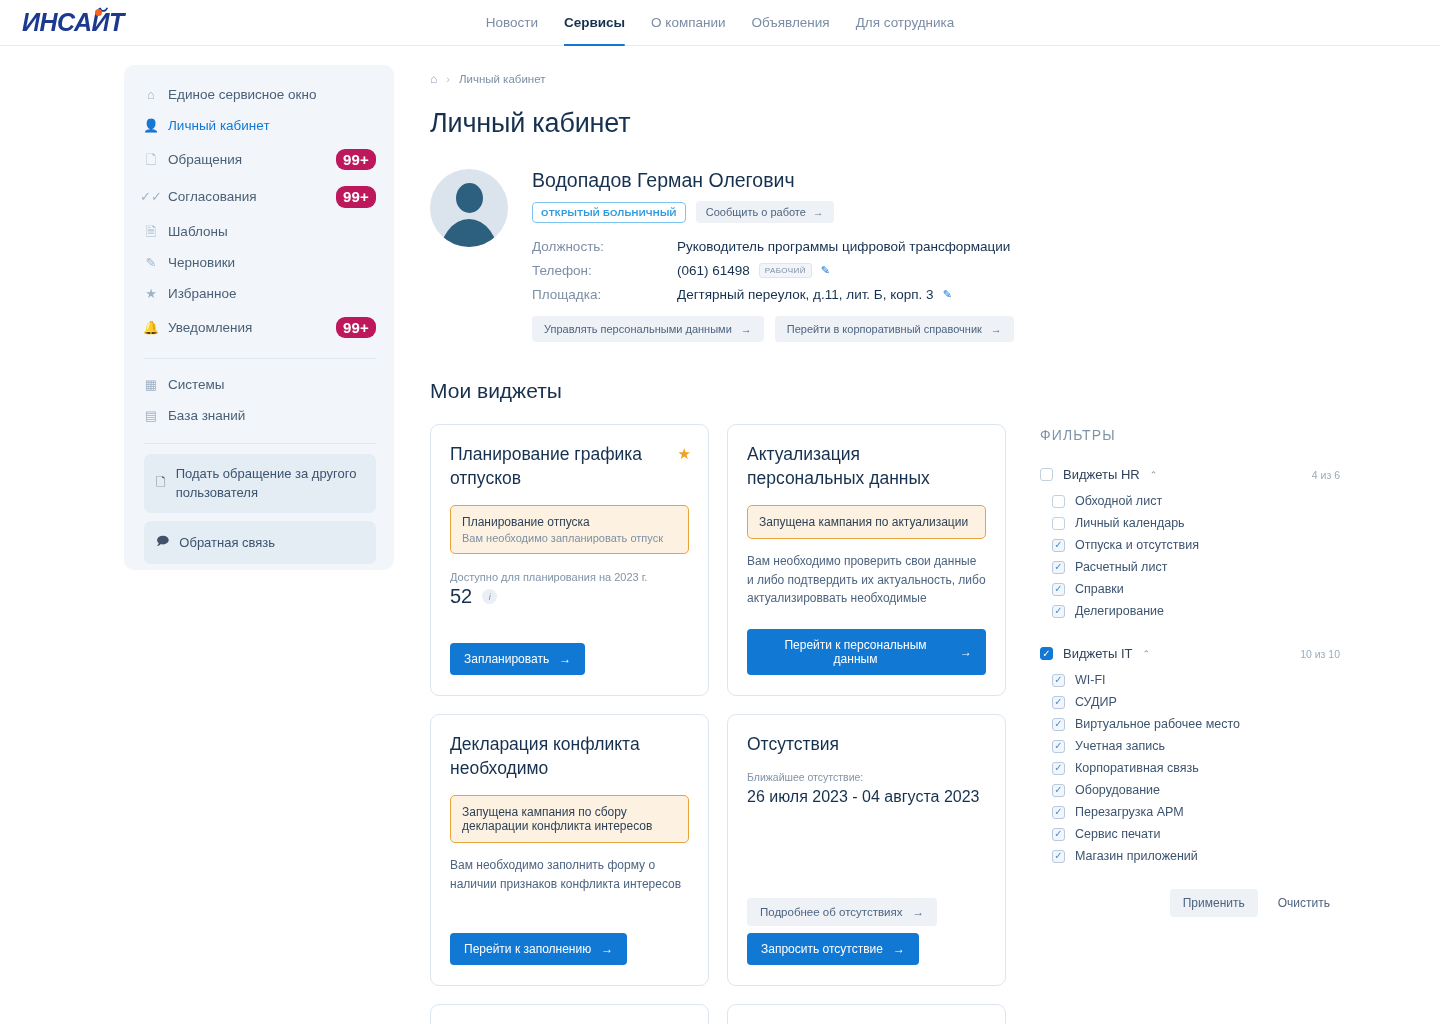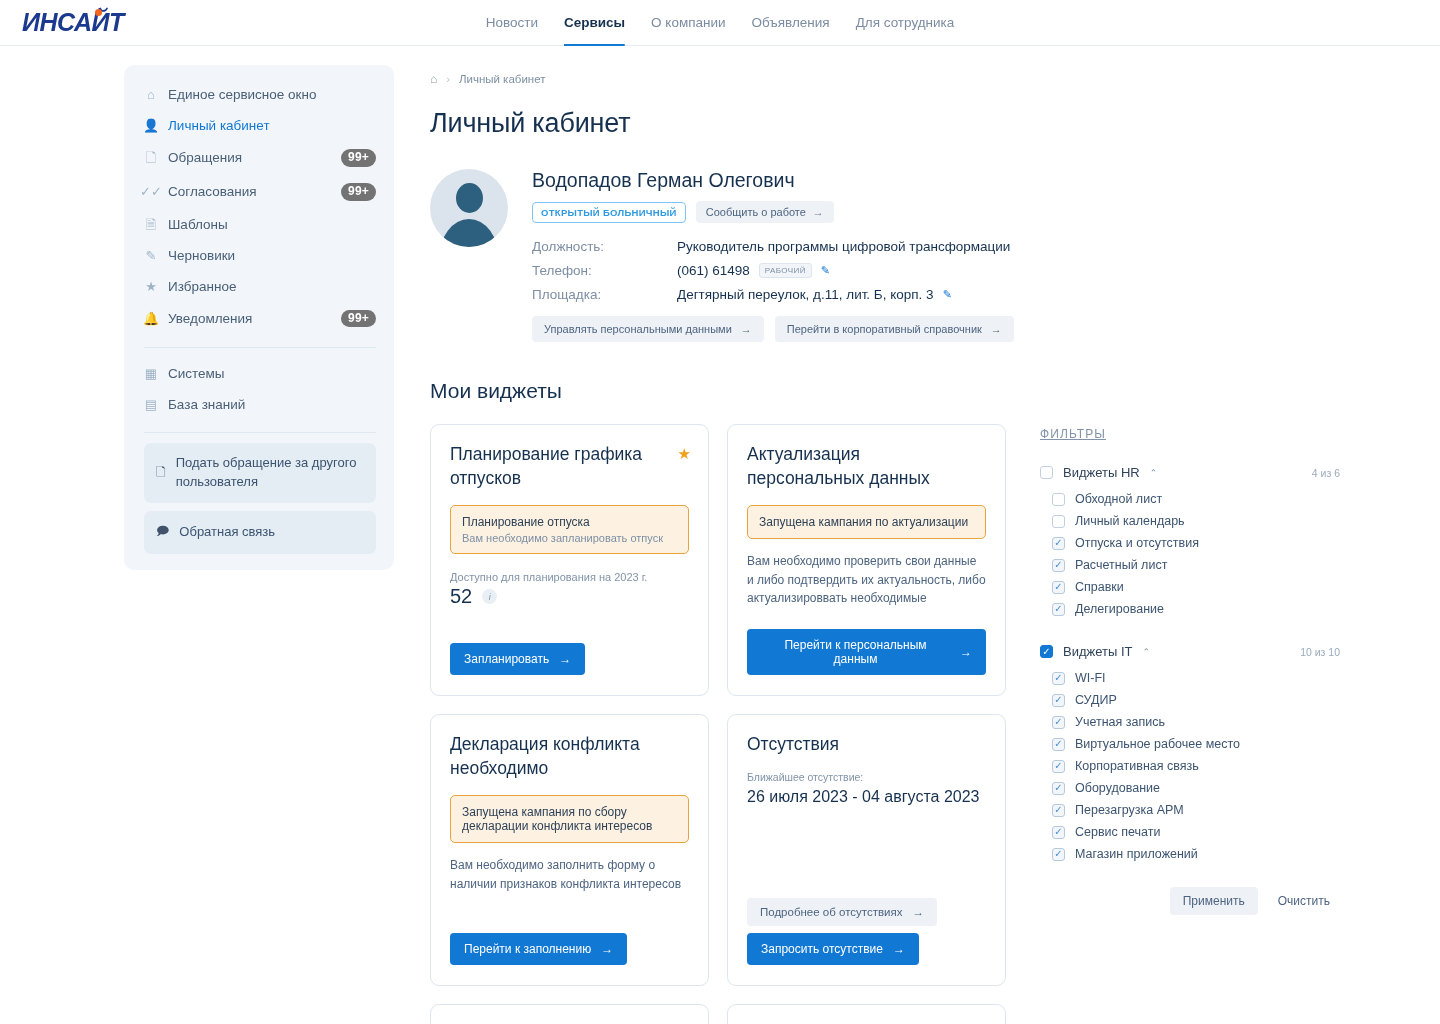--- a/index.html
+++ b/index.html
@@ -57,21 +57,21 @@
   }
   .side-item .lbl { flex: 1; }
   .side-item.active .lbl { color: #1178d4; }
   .side-ico {
     width: 14px; height: 14px; flex: none;
     display: inline-flex; align-items: center; justify-content: center;
     color: #9fb2c6; font-size: 13px; line-height: 1;
   }
   .side-item.active .side-ico { color: #1178d4; }
   .badge {
-    background: #737373; color: #fff; font-size: 12px; font-weight: 700;
+    background: #be185d; color: #fff; font-size: 15px; font-weight: 700;
     border-radius: 9px; padding: 2px 7px 2px 7px; line-height: 1.15;
     letter-spacing: 0.2px;
   }
   .side-div { height: 1px; background: #dfe8f1; margin: 12px 18px 10px 20px; }
   .side-action {
     margin: 0 18px 8px 20px; background: #e4ecf4; border-radius: 7px;
     display: flex; align-items: center; gap: 10px;
     padding: 11px 12px; font-size: 13px; color: #3d5触; color: #3c5470;
     cursor: pointer;
   }
@@ -176,21 +176,21 @@
     align-self: flex-start; cursor: pointer; border: none;
   }
   .btn-ghost {
     background: #eef2f6; color: #4d6480; font-size: 11.5px; border-radius: 4px;
     padding: 8px 13px; display: inline-flex; align-items: center; gap: 10px;
     align-self: flex-start; cursor: pointer; border: none; margin-bottom: 7px;
   }
   
   .filters { width: 300px; flex: none; padding-top: 3px; }
   .filters-head {
-    font-size: 12px; color: #8193a8; letter-spacing: 1.1px; text-transform: uppercase; text-decoration: underline;
+    font-size: 14px; color: #8193a8; letter-spacing: 1.1px; text-transform: uppercase;
   }
   .fgroup { margin-top: 24px; }
   .fgroup-row { display: flex; align-items: center; gap: 10px; }
   .fgroup-row .gname { font-size: 13px; color: #2f4258; }
   .caret { color: #7d8fa5; font-size: 9px; }
   .fcount { margin-left: auto; font-size: 10.5px; color: #9aabbd; }
   .chk {
     width: 13px; height: 13px; border-radius: 3px; flex: none;
     border: 1px solid #c3d0de; background: #fff;
     display: inline-flex; align-items: center; justify-content: center;
@@ -472,25 +472,25 @@
                 <div class="fitem">
                   <span class="chk checked"></span>
                   <span class="ilbl">WI-FI</span>
                 </div>
                 <div class="fitem">
                   <span class="chk checked"></span>
                   <span class="ilbl">СУДИР</span>
                 </div>
                 <div class="fitem">
                   <span class="chk checked"></span>
+                  <span class="ilbl">Виртуальное рабочее место</span>
+                </div>
+                <div class="fitem">
+                  <span class="chk checked"></span>
                   <span class="ilbl">Учетная запись</span>
-                </div>
-                <div class="fitem">
-                  <span class="chk checked"></span>
-                  <span class="ilbl">Виртуальное рабочее место</span>
                 </div>
                 <div class="fitem">
                   <span class="chk checked"></span>
                   <span class="ilbl">Корпоративная связь</span>
                 </div>
                 <div class="fitem">
                   <span class="chk checked"></span>
                   <span class="ilbl">Оборудование</span>
                 </div>
                 <div class="fitem">

